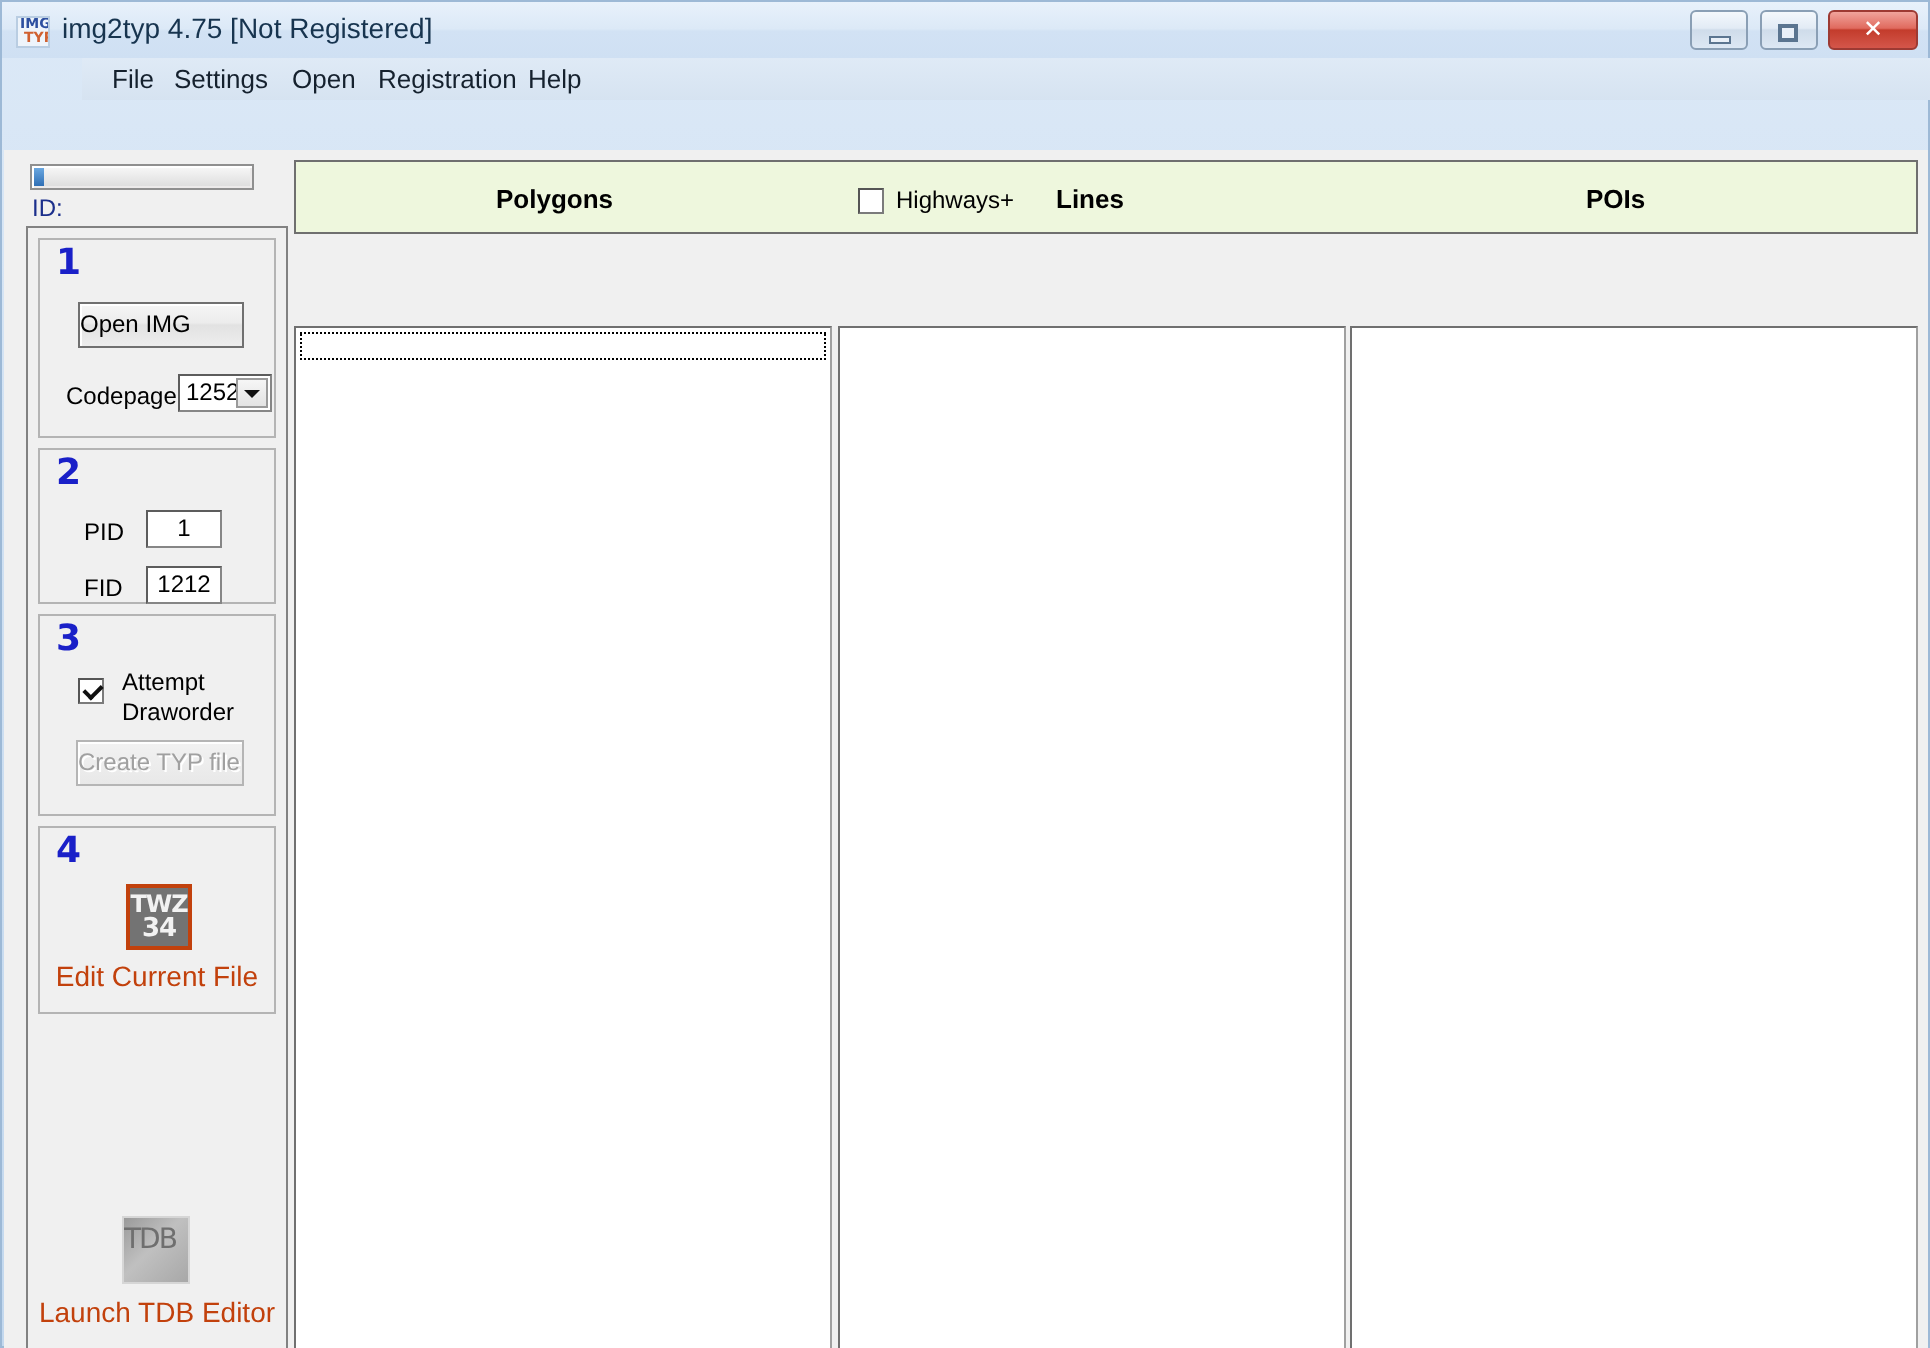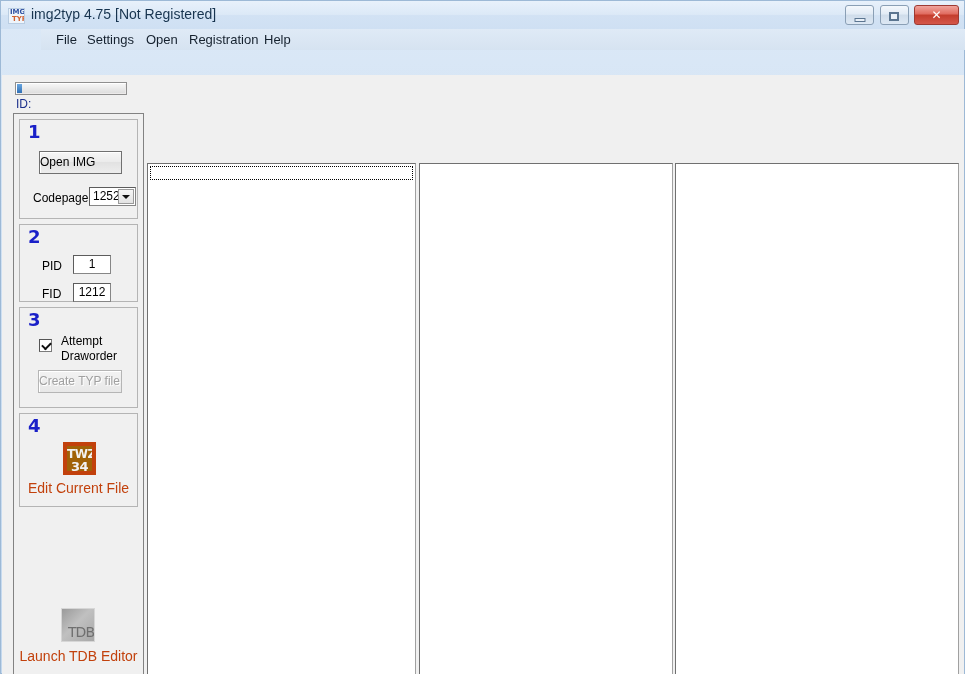--- a/index.html
+++ b/index.html
@@ -137,36 +137,36 @@
     border:1px solid #7b7b7b;border-top-color:#555;border-left-color:#555;
     box-sizing:border-box;
   }
   .cb.checked:after{
     content:"";position:absolute;left:2px;top:2px;width:7px;height:4px;
     border-left:2px solid #101010;border-bottom:2px solid #101010;
     transform:rotate(-45deg);
   }
   .icon-twz{
     position:absolute;width:33px;height:33px;
-    background:#a16207;border:4px solid #c2410c;box-sizing:border-box;
+    background:#737373;border:2px solid #c2410c;box-sizing:border-box;
     overflow:hidden;
   }
   .icon-twz .t1{position:absolute;left:0;right:0;top:2px;text-align:center;
     font-size:12px;line-height:12px;font-weight:bold;color:#f2f2f2;
     font-family:"DejaVu Sans",sans-serif;letter-spacing:-0.5px;}
   .icon-twz .t2{position:absolute;left:0;right:0;top:14px;text-align:center;
     font-size:13px;line-height:13px;font-weight:bold;color:#f2f2f2;
     font-family:"DejaVu Sans",sans-serif;letter-spacing:-0.5px;}
   .icon-tdb{
     position:absolute;width:34px;height:34px;box-sizing:border-box;
     background:linear-gradient(135deg,#9a9a9a 0%,#c0c0c0 45%,#a8a8a8 100%);
     border:1px solid #d6d6d6;overflow:hidden;
   }
   .icon-tdb .t{
-    position:absolute;left:0;right:0;top:16px;text-align:right;
+    position:absolute;left:0;right:0;top:4px;text-align:left;
     font-size:14px;line-height:14px;color:#6f6f6f;
     font-family:"DejaVu Sans",sans-serif;letter-spacing:-1px;
   }
   .caption{position:absolute;font-size:14px;color:#c2410c;text-align:center;white-space:nowrap;}
   
   .hdrbar{
     position:absolute;left:145px;top:5px;width:812px;height:37px;
     background:#eef7dd;border:1px solid #6f6f6f;box-sizing:border-box;
   }
   .hdr-label{
@@ -268,20 +268,27 @@
 
       <div style="position:absolute;left:5px;top:460px;width:119px;height:106px">
         <div class="icon-tdb" style="left:42px;top:34px">
           <span class="t">TDB</span>
         </div>
         <div class="caption" style="left:0;right:0;top:74px">Launch TDB Editor</div>
       </div>
 
     </div>
 
+    <div class="hdrbar">
+      <div class="hdr-label" style="left:100px">Polygons</div>
+      <div class="cb hw-cb"></div>
+      <div class="hw-text">Highways+</div>
+      <div class="hdr-label" style="left:380px">Lines</div>
+      <div class="hdr-label" style="left:645px">POIs</div>
+    </div>
 
     <div class="listpanel" style="left:145px;width:269px">
       <div class="focusrect"></div>
     </div>
     <div class="listpanel" style="left:417px;width:254px"></div>
     <div class="listpanel" style="left:673px;width:284px"></div>
 
   </div>
 </div>
 

